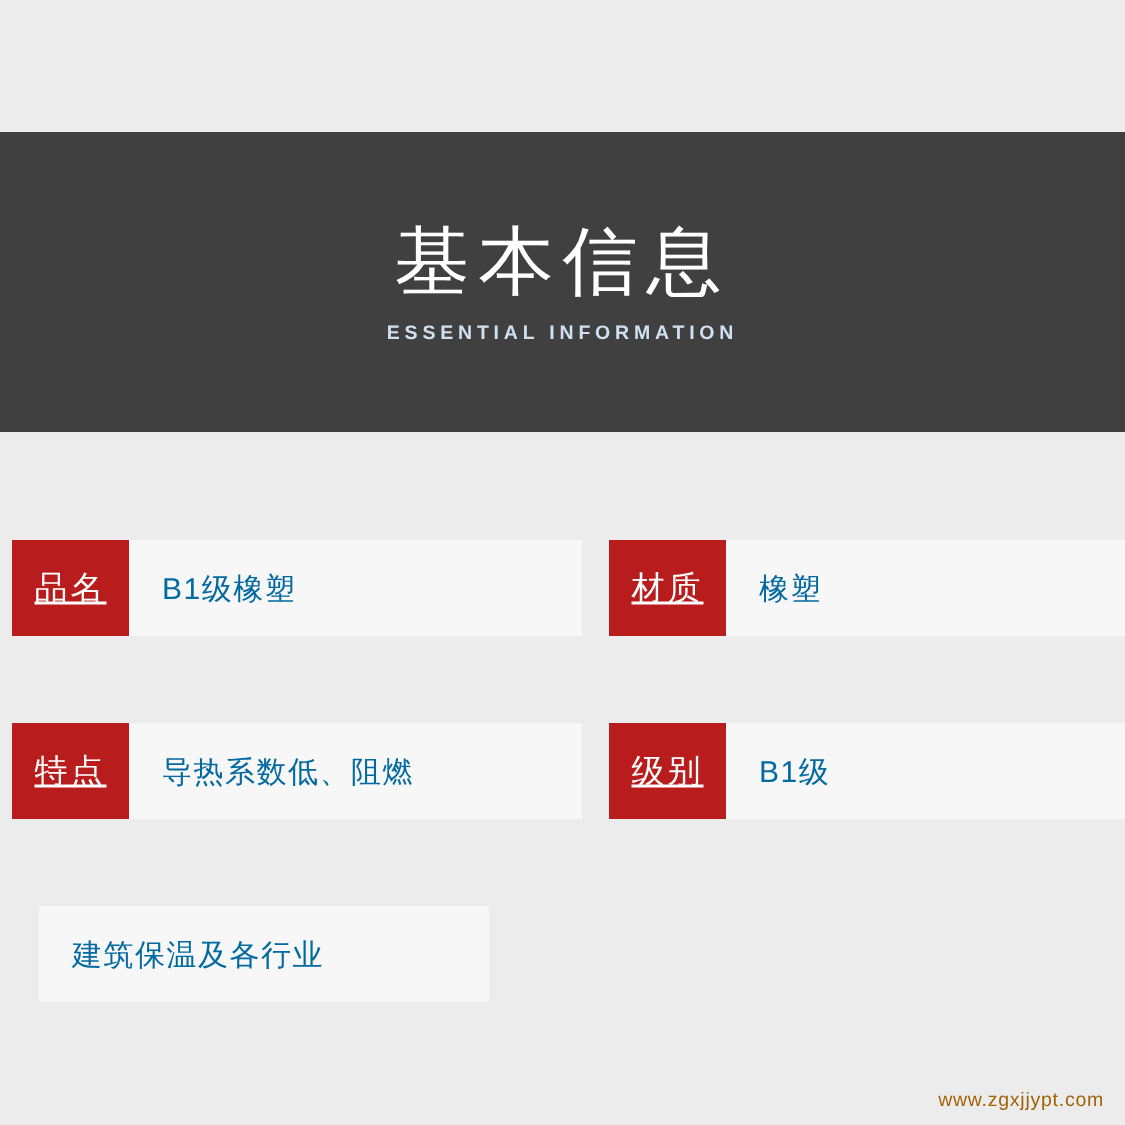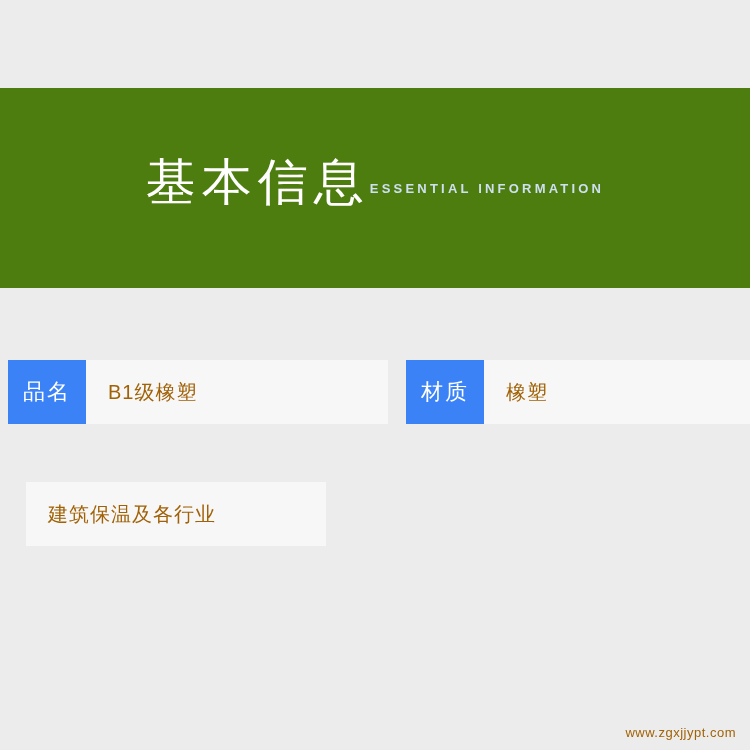--- a/index.html
+++ b/index.html
@@ -20,23 +20,23 @@
     background: #ececec;
   }
 
   
   .banner {
     position: absolute;
     left: 0;
     top: 88px;
     width: 750px;
     height: 200px;
-    background: #4d7c0f;
+    background: #404040;
     display: flex;
-    flex-direction: row;
+    flex-direction: column;
     align-items: center;
     justify-content: center;
   }
   .banner-title {
     color: #ffffff;
     font-size: 50px;
     letter-spacing: 6px;
     line-height: 1.1;
     font-weight: 400;
     text-align: center;
@@ -65,34 +65,35 @@
     margin-bottom: 58px;
   }
   .info-row:last-child {
     margin-bottom: 0;
   }
   .cell {
     display: flex;
     align-items: stretch;
   }
   .cell-label {
-    background: #3b82f6;
+    background: #b91c1c;
     color: #ffffff;
     font-size: 22px;
     letter-spacing: 2px;
     display: flex;
     align-items: center;
     justify-content: center;
     width: 78px;
     flex: 0 0 78px;
     font-weight: 500;
+    text-decoration: underline;
   }
   .cell-value {
     background: #f7f7f7;
-    color: #a16207;
+    color: #0369a1;
     font-size: 20px;
     display: flex;
     align-items: center;
     padding-left: 22px;
     letter-spacing: 1px;
   }
 
   
   .col-left { flex: 0 0 0; }
   .col-left .cell-value { width: 280px; flex: 0 0 280px; }
@@ -136,20 +137,33 @@
           <div class="cell-value">B1级橡塑</div>
         </div>
         <div class="gap"></div>
         <div class="cell col-right">
           <div class="cell-label">材质</div>
           <div class="cell-value">橡塑</div>
         </div>
       </div>
     </div>
 
+    <div class="info-row">
+      <div class="row-inner">
+        <div class="cell col-left">
+          <div class="cell-label">特点</div>
+          <div class="cell-value">导热系数低、阻燃</div>
+        </div>
+        <div class="gap"></div>
+        <div class="cell col-right">
+          <div class="cell-label">级别</div>
+          <div class="cell-value">B1级</div>
+        </div>
+      </div>
+    </div>
 
     <div class="info-row">
       <div class="row-inner">
         <div class="gap"></div>
         <div class="cell col-right">
           <div class="cell-value">建筑保温及各行业</div>
         </div>
       </div>
     </div>
 

